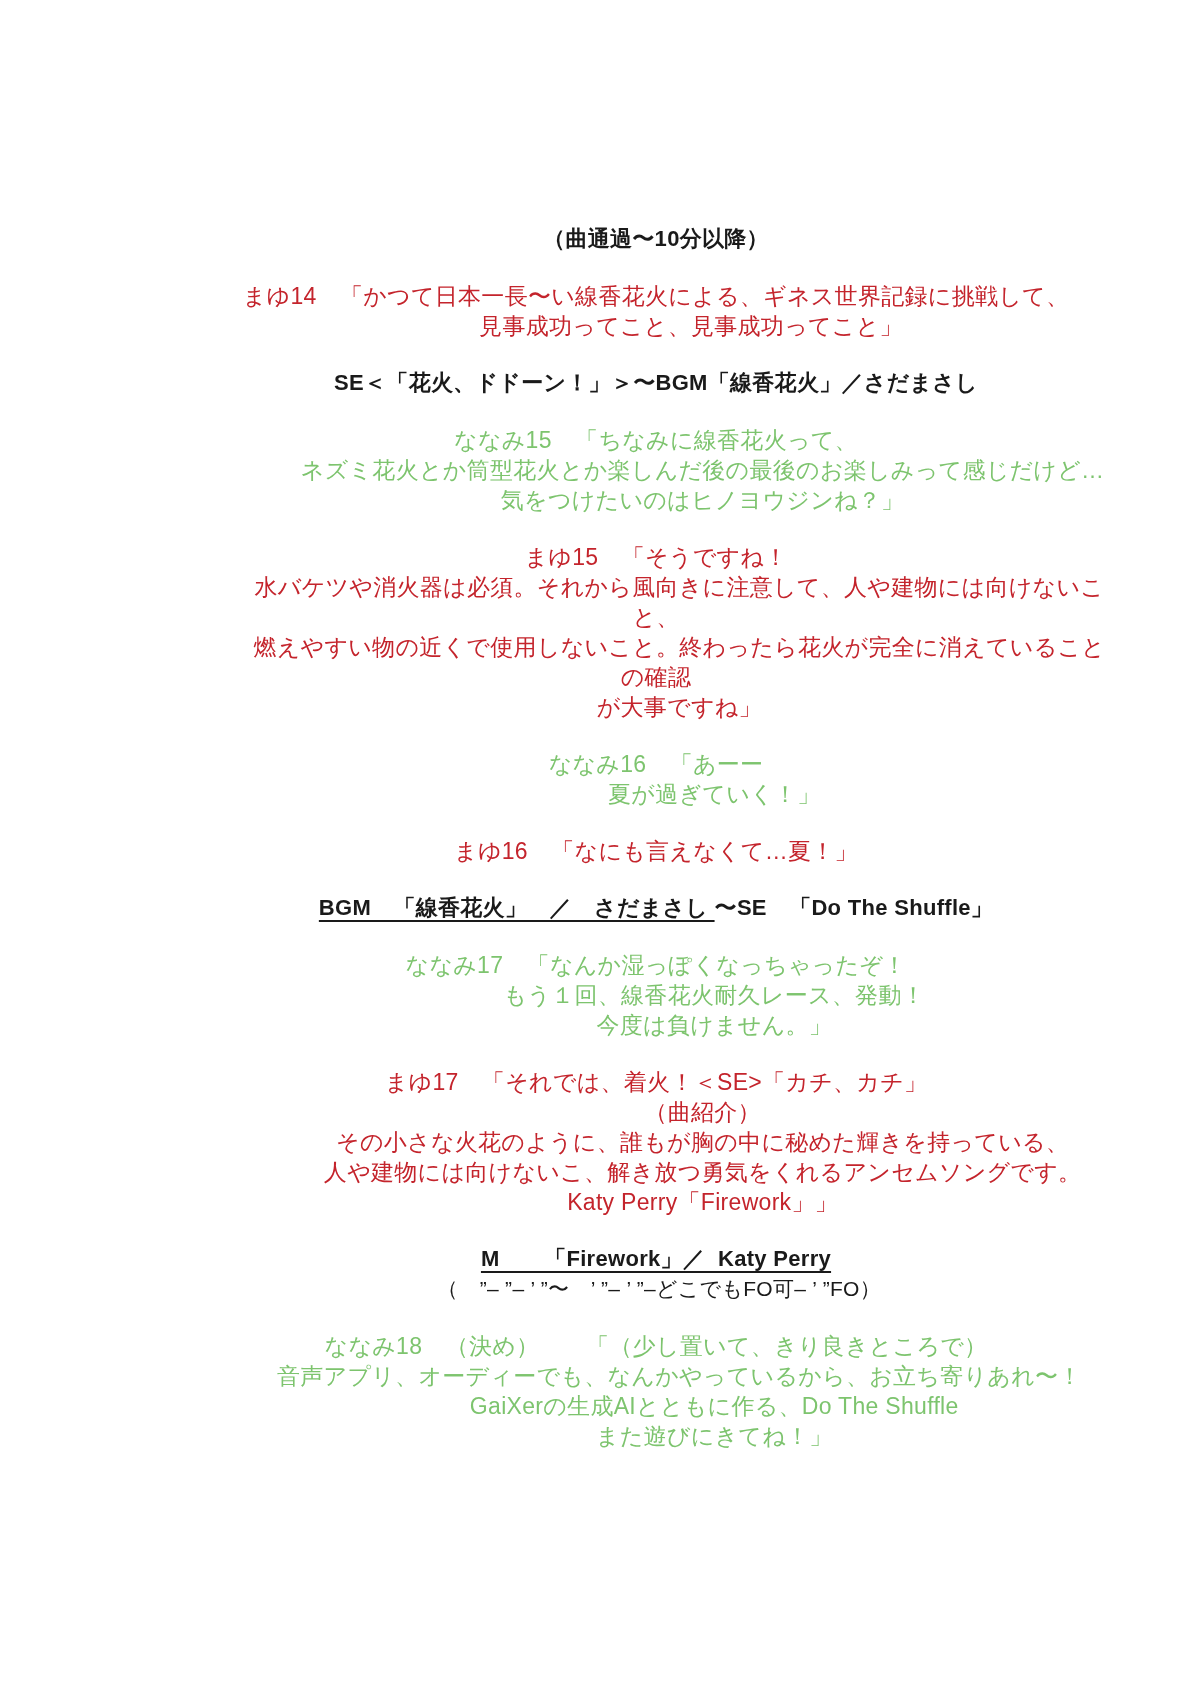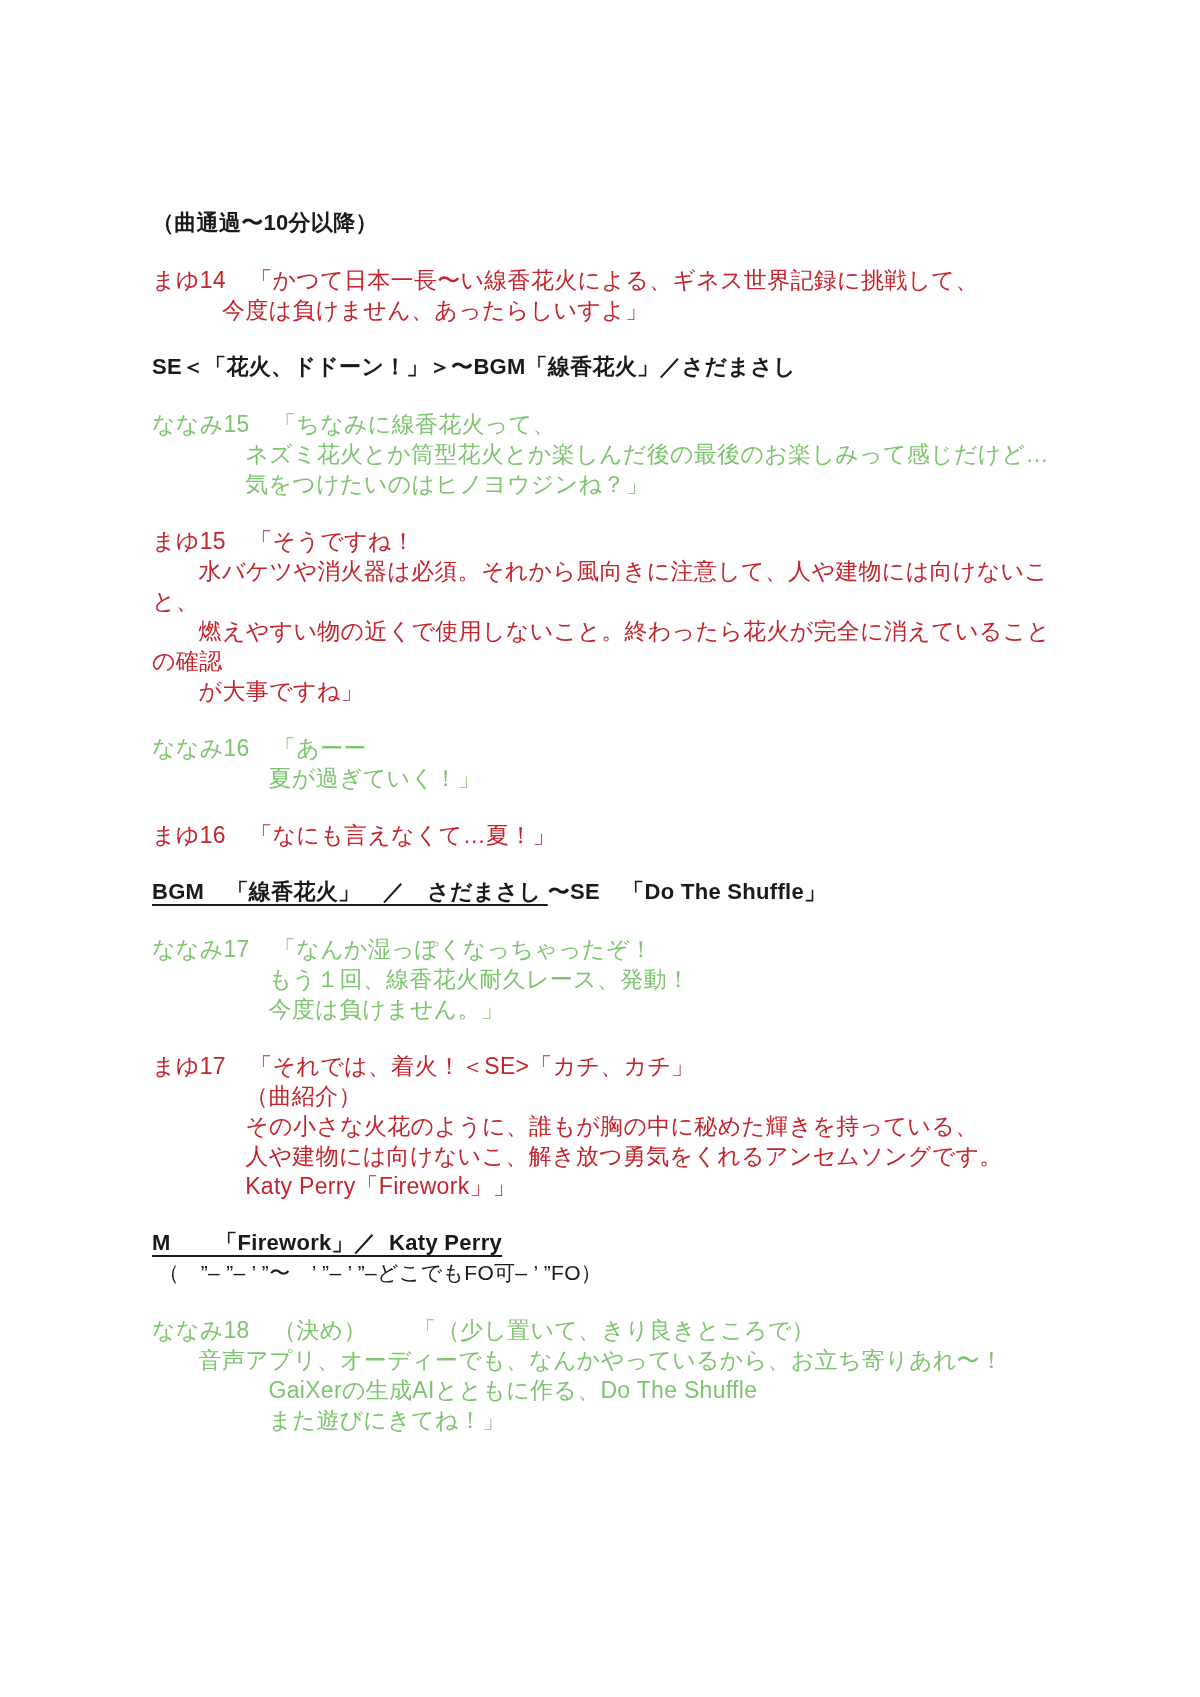--- a/index.html
+++ b/index.html
@@ -12,21 +12,22 @@
     width: 1200px;
     height: 1697px;
     box-sizing: border-box;
     background: var(--page-bg, #ffffff);
     padding: 208px 40px 0 152px;
     overflow: hidden;
     font-family: "Liberation Sans", "DejaVu Sans", sans-serif;
     color: var(--cue-text, #1a1a1a);
   }
   .block {
-    margin: 0 0 27px 0;
+    margin: 16px 0 27px 0;
+    text-align: center;
   }
   .line {
     white-space: pre-wrap;
     font-size: 23px;
     line-height: 30px;
     letter-spacing: 0.3px;
   }
   .cue .line, .line.bold {
     font-weight: 700;
     font-size: 22px;
@@ -53,21 +54,21 @@
 <body>
 
 <div class="page">
 
   <div class="block cue">
     <div class="line">（曲通過〜10分以降）</div>
   </div>
 
   <div class="block red">
     <div class="line">まゆ14　「かつて日本一長〜い線香花火による、ギネス世界記録に挑戦して、</div>
-    <div class="line">　　　今度は負けません、あったらしいすよ」</div>
+    <div class="line">　　　見事成功ってこと、見事成功ってこと」</div>
   </div>
 
   <div class="block cue">
     <div class="line">SE＜「花火、ドドーン！」＞〜BGM「線香花火」／さだまさし</div>
   </div>
 
   <div class="block green">
     <div class="line">ななみ15　「ちなみに線香花火って、</div>
     <div class="line">　　　　ネズミ花火とか筒型花火とか楽しんだ後の最後のお楽しみって感じだけど…</div>
     <div class="line">　　　　気をつけたいのはヒノヨウジンね？」</div>

